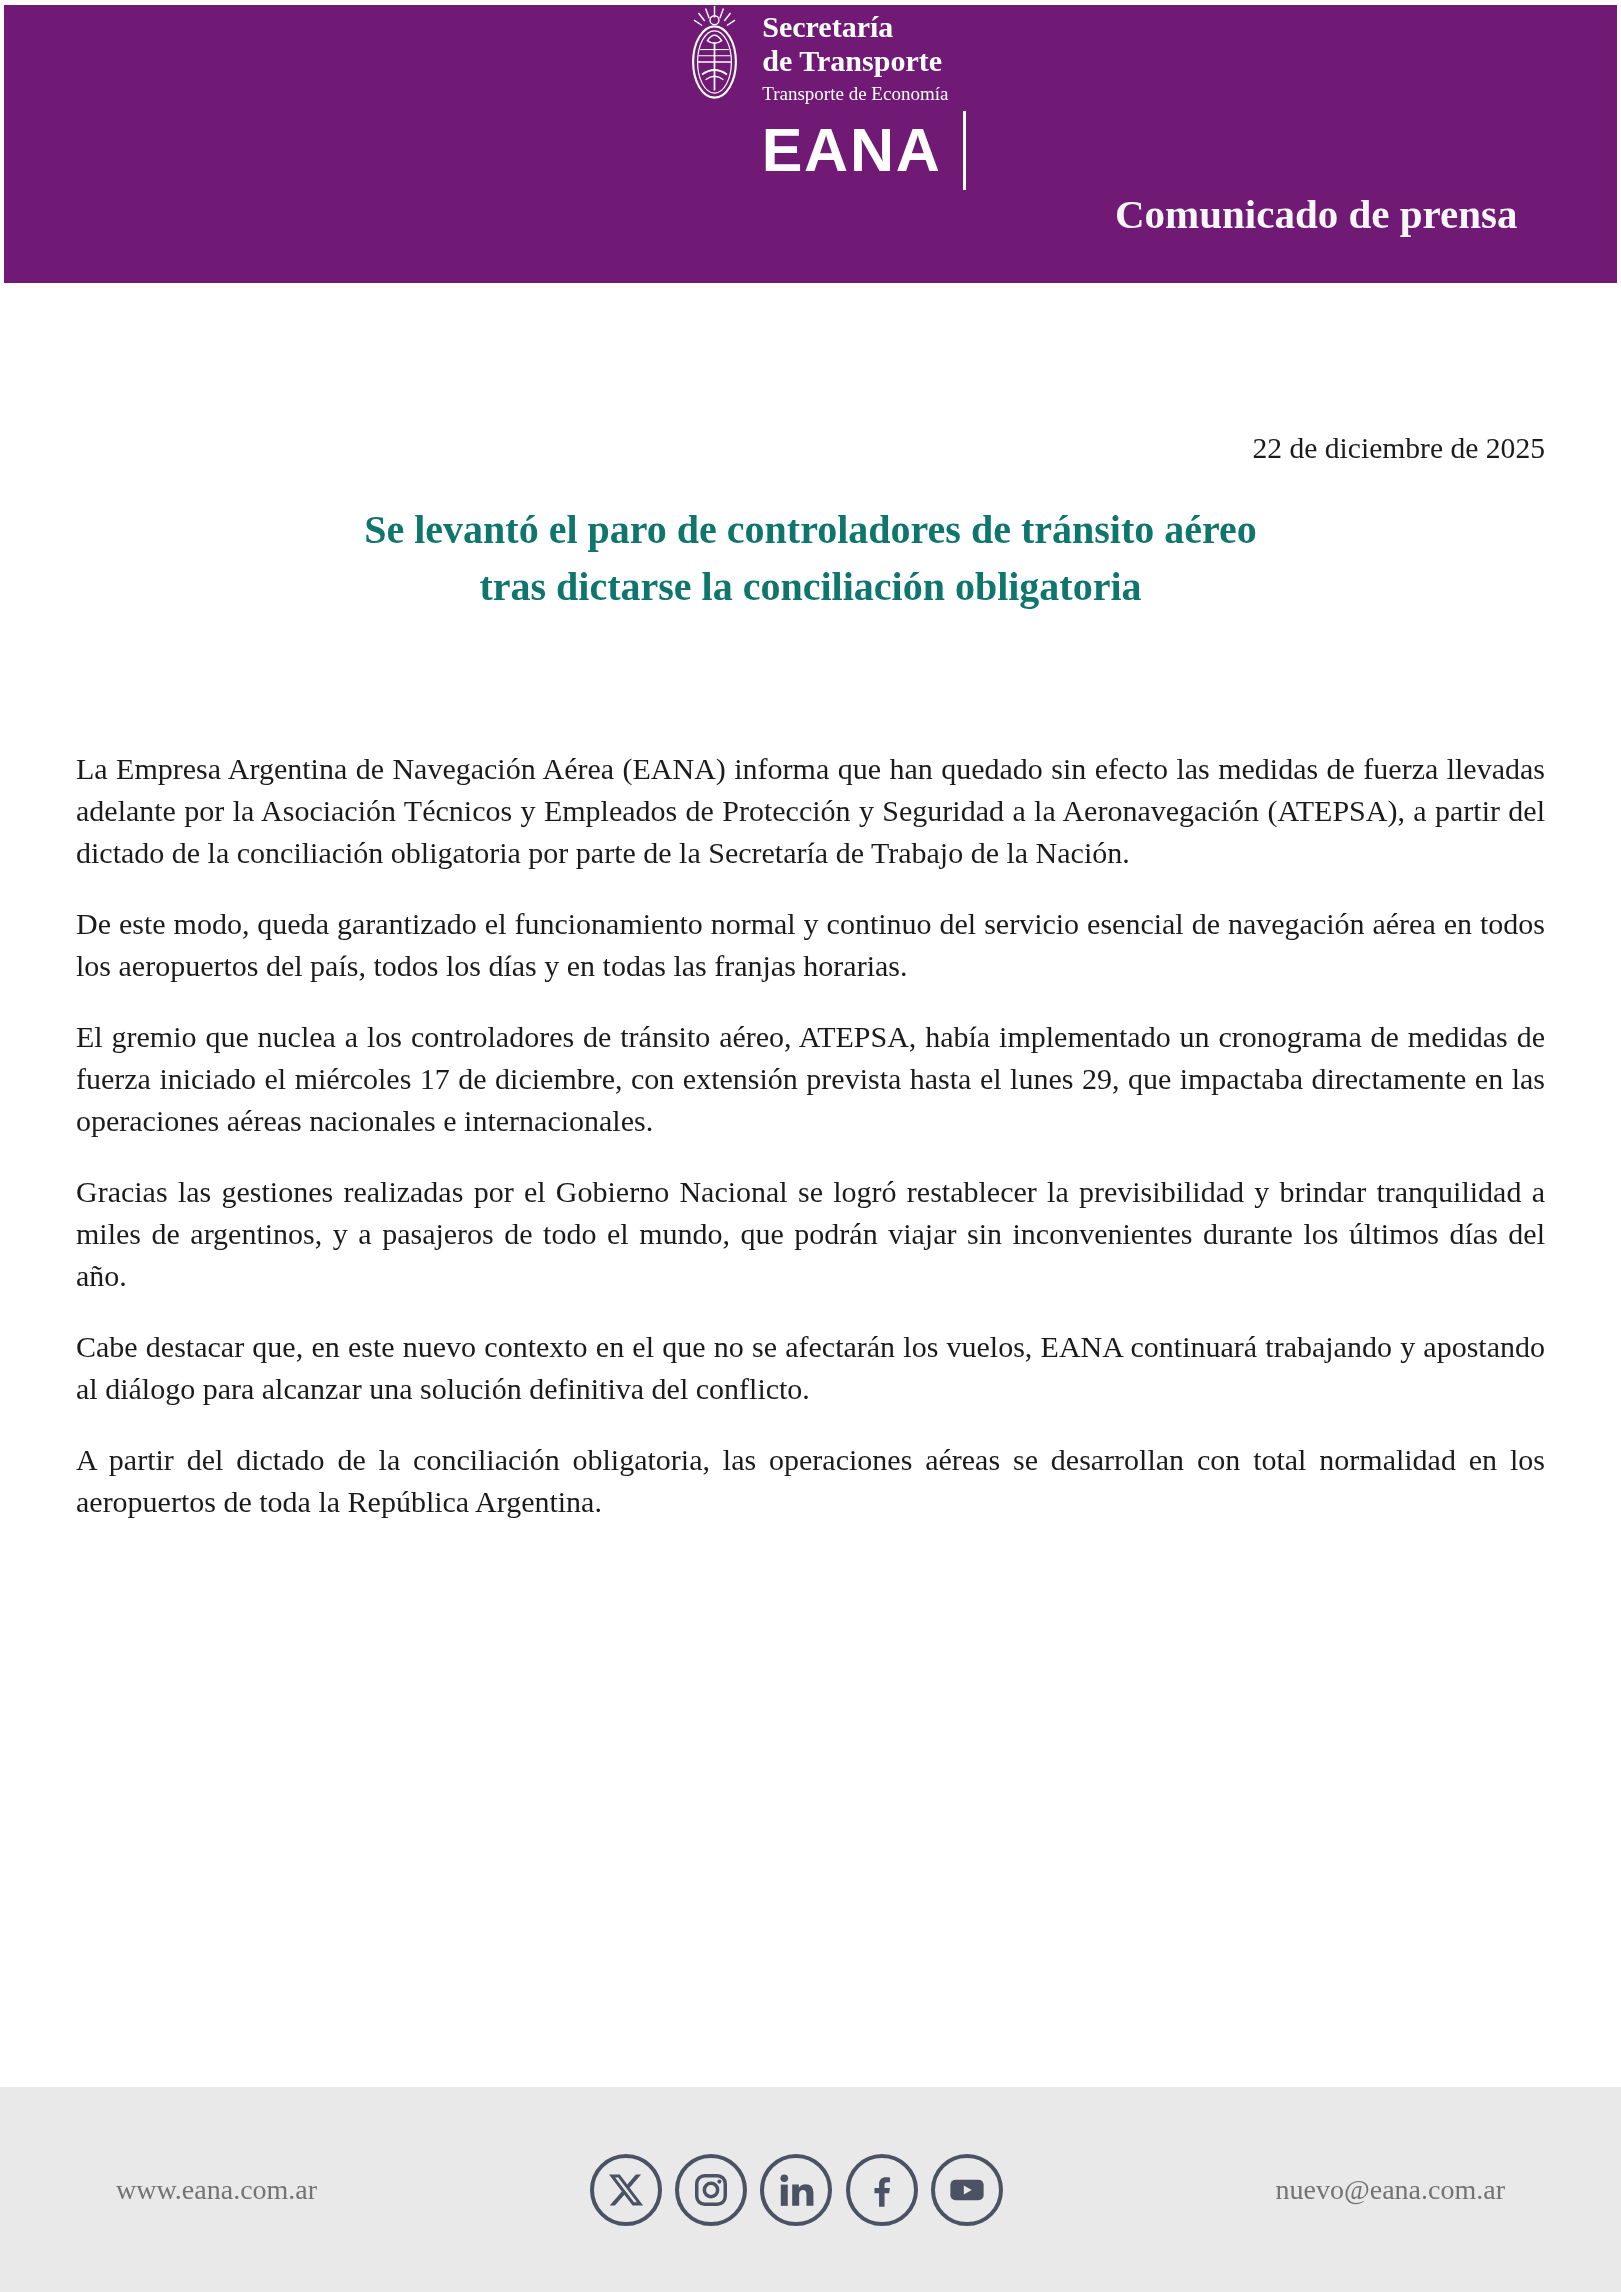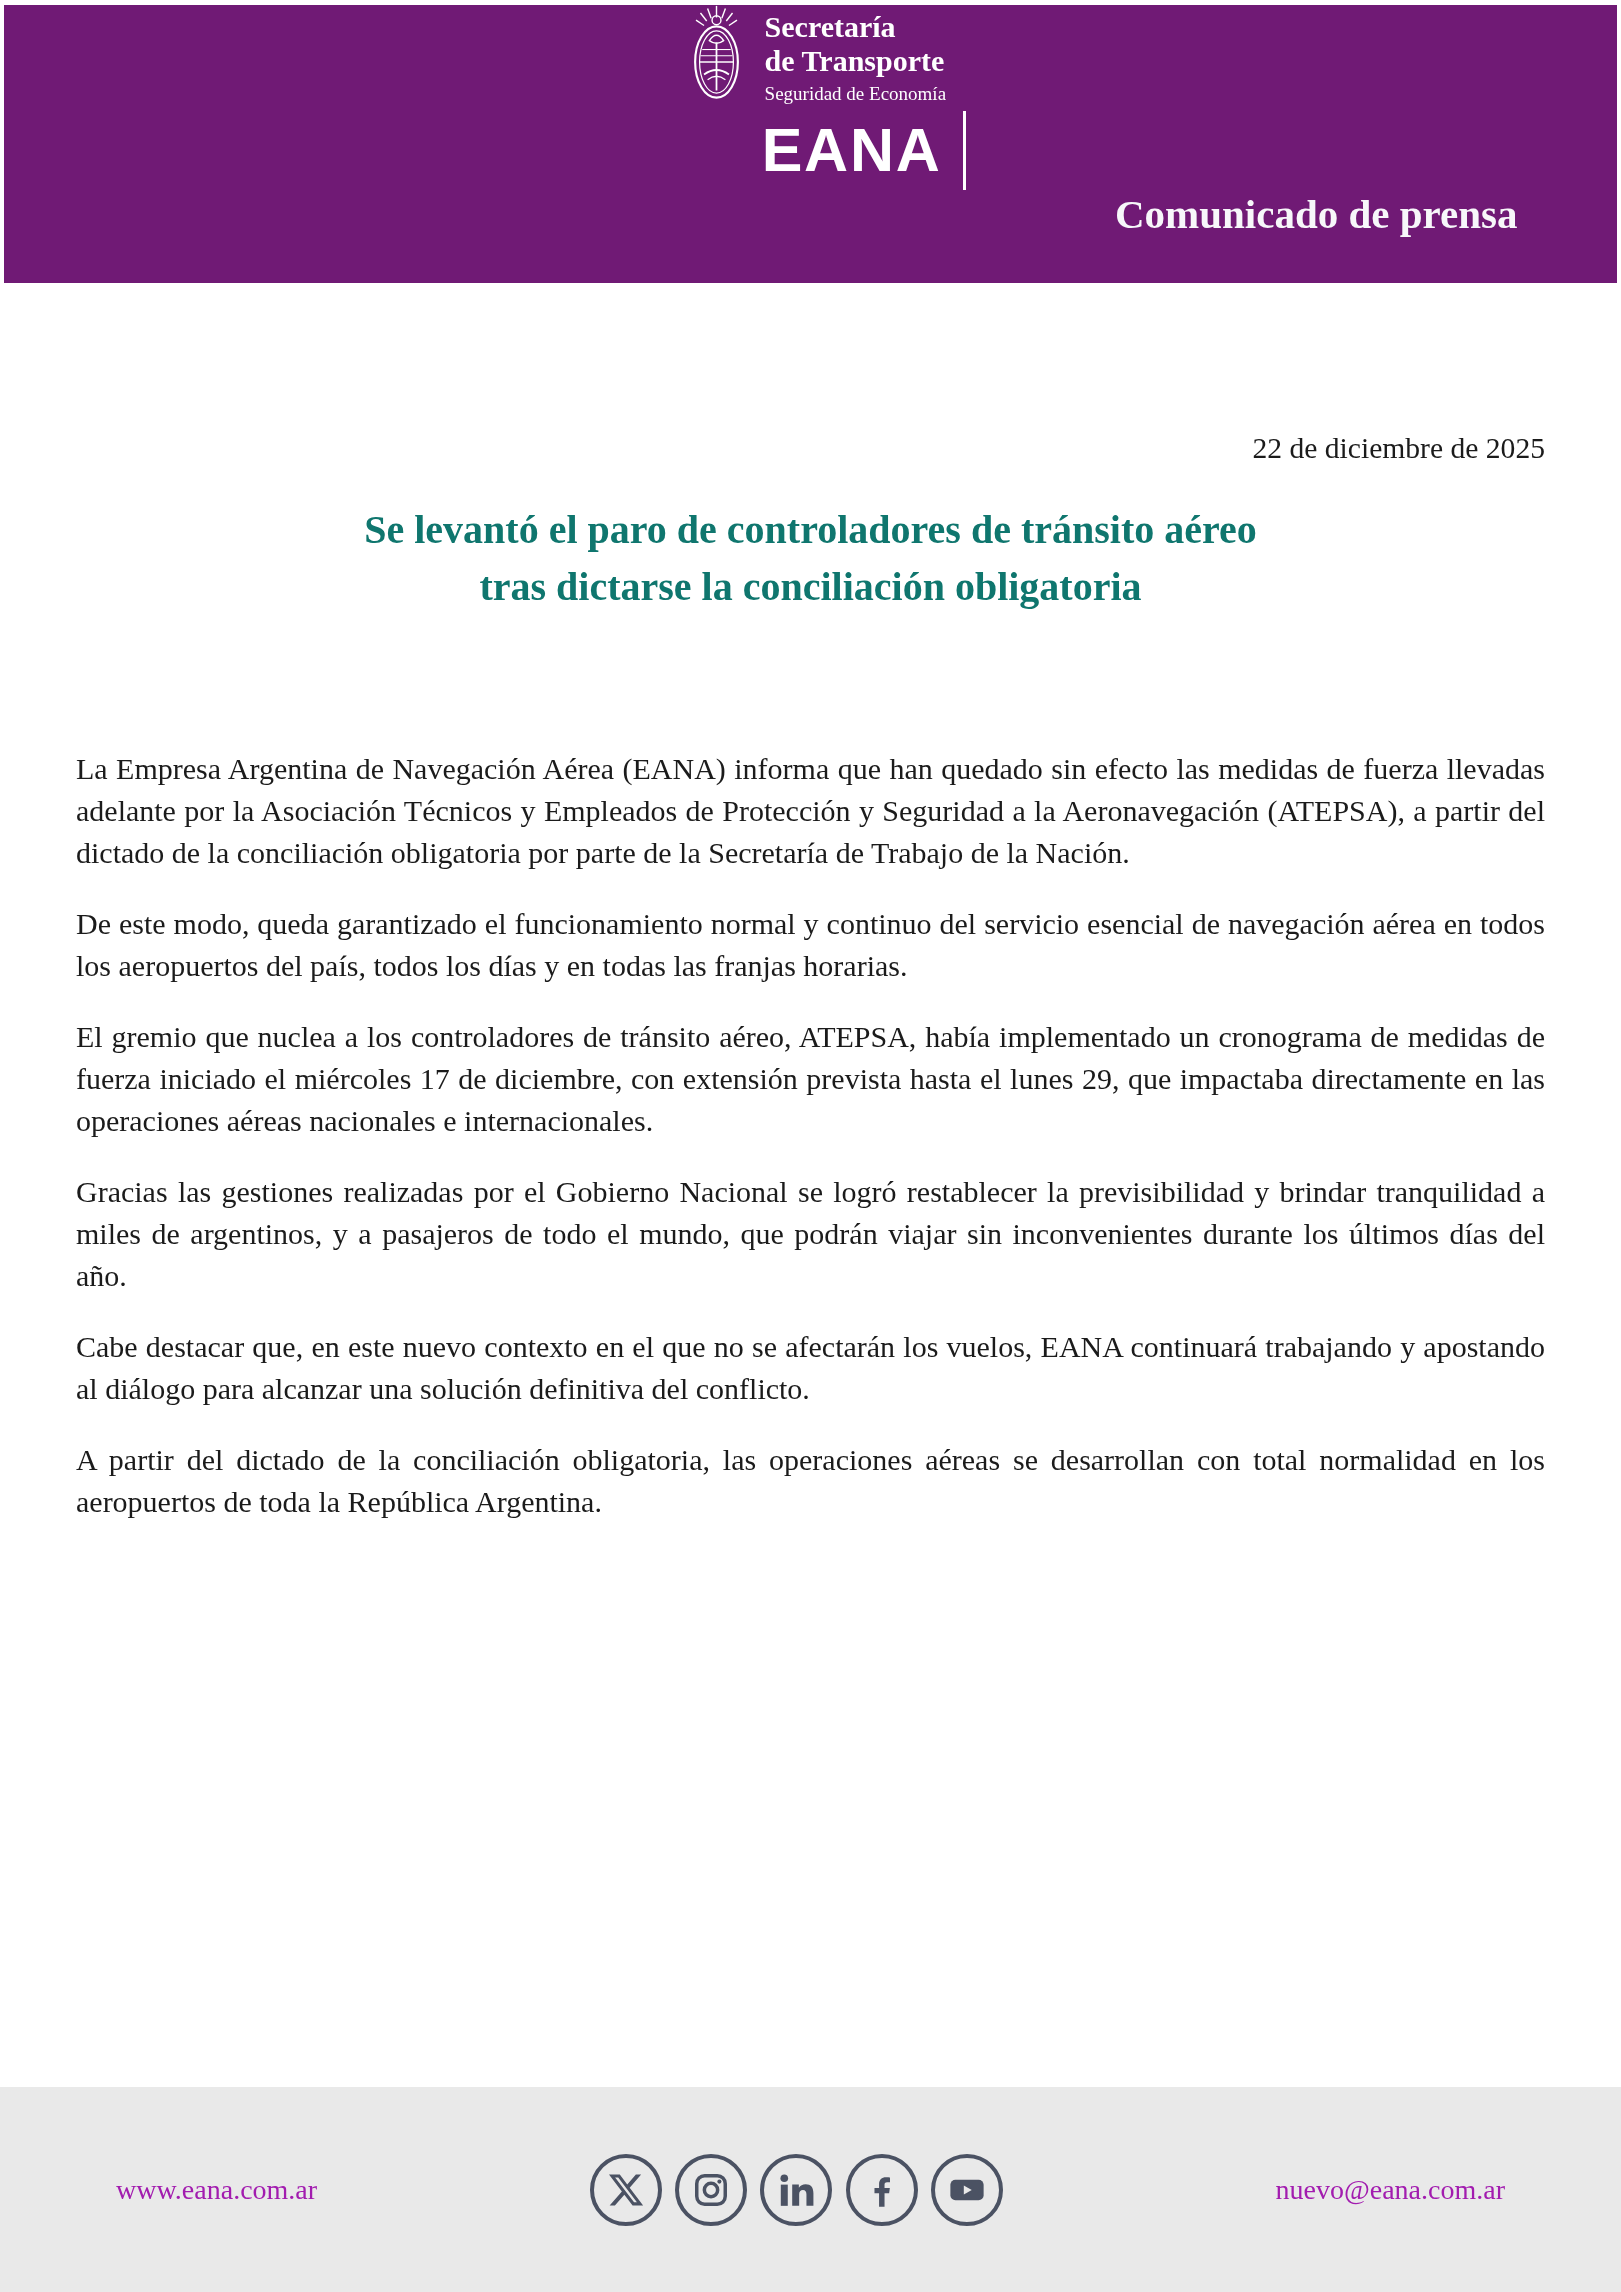--- a/index.html
+++ b/index.html
@@ -72,21 +72,21 @@
     position: absolute;
     left: 0; right: 0; bottom: 0;
     height: 206px;
     background: #e9e9e9;
     display: flex;
     align-items: center;
     justify-content: space-between;
     padding: 0 116px;
     color: #4b5263;
   }
-  .footer-link { font-size: 28px; color: #a21caf; text-decoration: none; }
+  .footer-link { font-size: 28px; color: #737373; text-decoration: none; }
   .social-row { display: flex; gap: 13.4px; }
   .social-circle {
     width: 72px; height: 72px;
     border: 4.5px solid #4b5263;
     border-radius: 50%;
     display: flex; align-items: center; justify-content: center;
     background: transparent;
     cursor: pointer;
   }
   .social-circle svg { width: 38px; height: 38px; display: block; }
@@ -122,21 +122,21 @@
         <line x1="32" y1="42" x2="32" y2="96" stroke-width="2"></line>
         <path d="M24 40 Q32 28 40 40 Q32 46 24 40 Z" stroke-width="1.6"></path>
 
         <path d="M18 78 Q32 68 46 78" stroke-width="2"></path>
         <path d="M22 84 Q32 76 42 84" stroke-width="1.4"></path>
       </svg>
     </span>
     <span class="org-text">
       <div class="org-line">Secretaría</div>
       <div class="org-line">de Transporte</div>
-      <div class="org-ministry">Seguridad de Economía</div>
+      <div class="org-ministry">Transporte de Economía</div>
     </span>
   </div>
 
   <div class="eana-lockup">
     <span class="eana-word">EANA</span>
     <span class="eana-sep"></span>
   </div>
 
   <span class="doc-type">Comunicado de prensa</span>
 </div>

